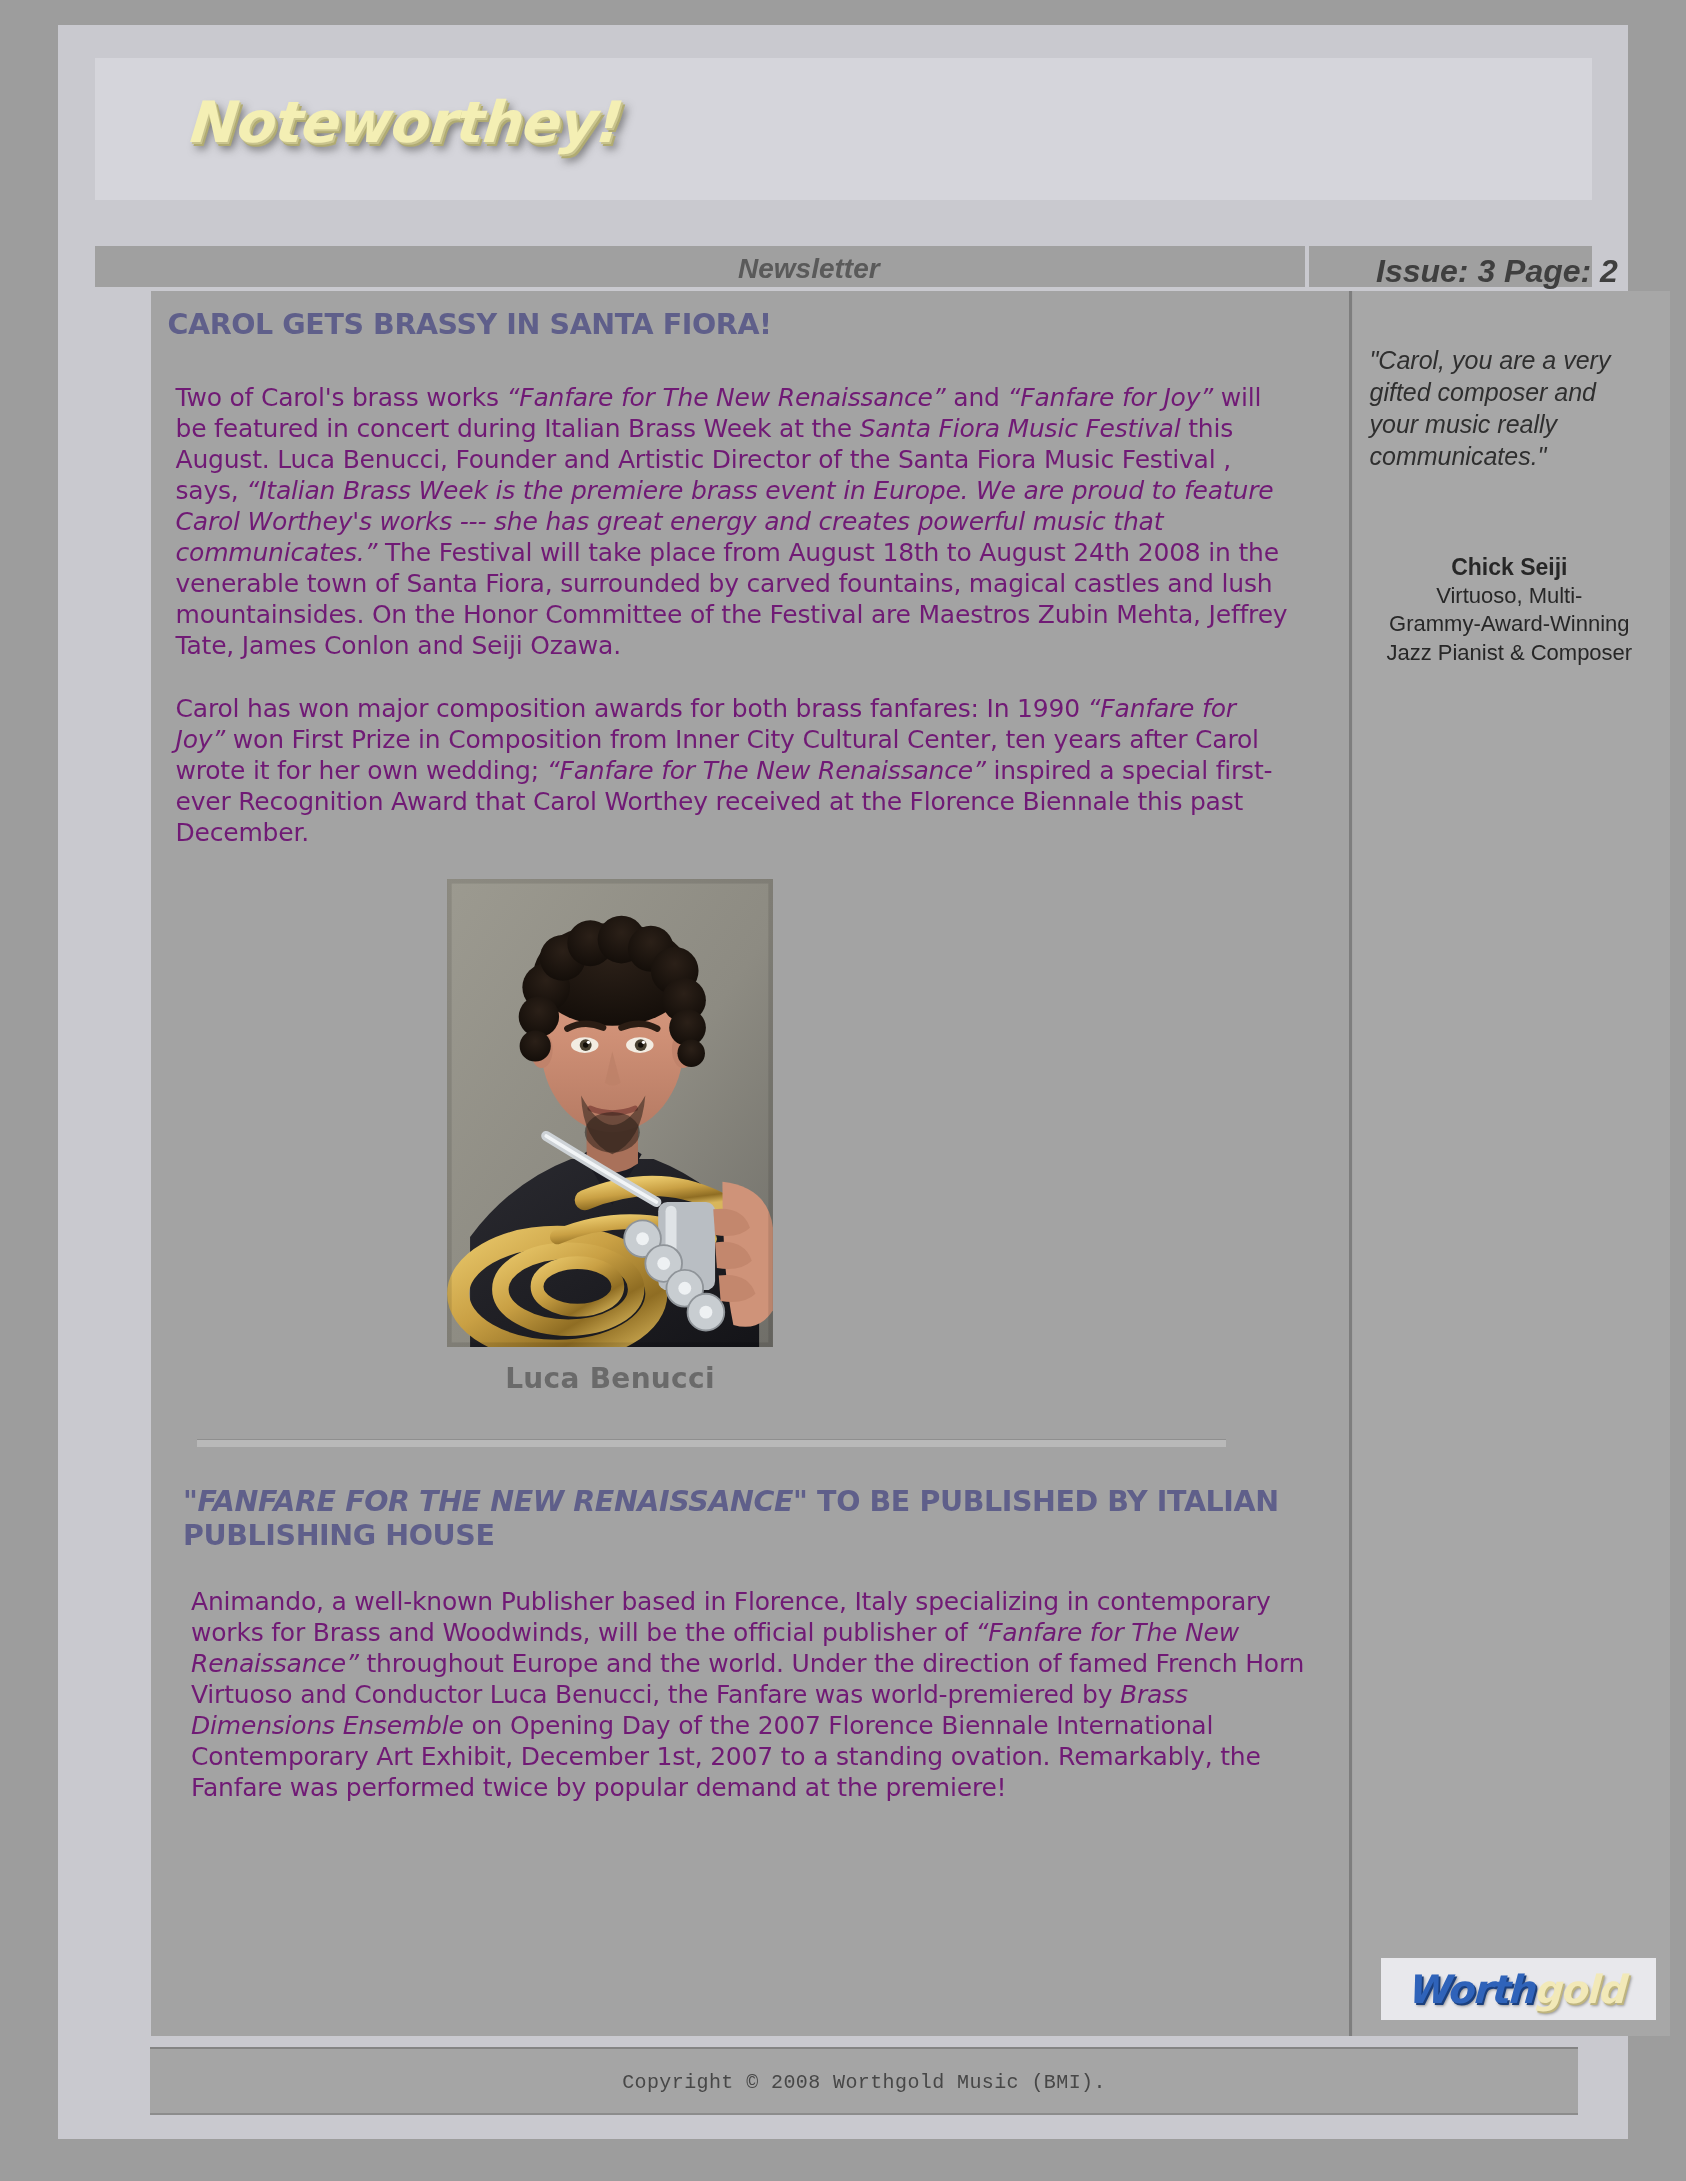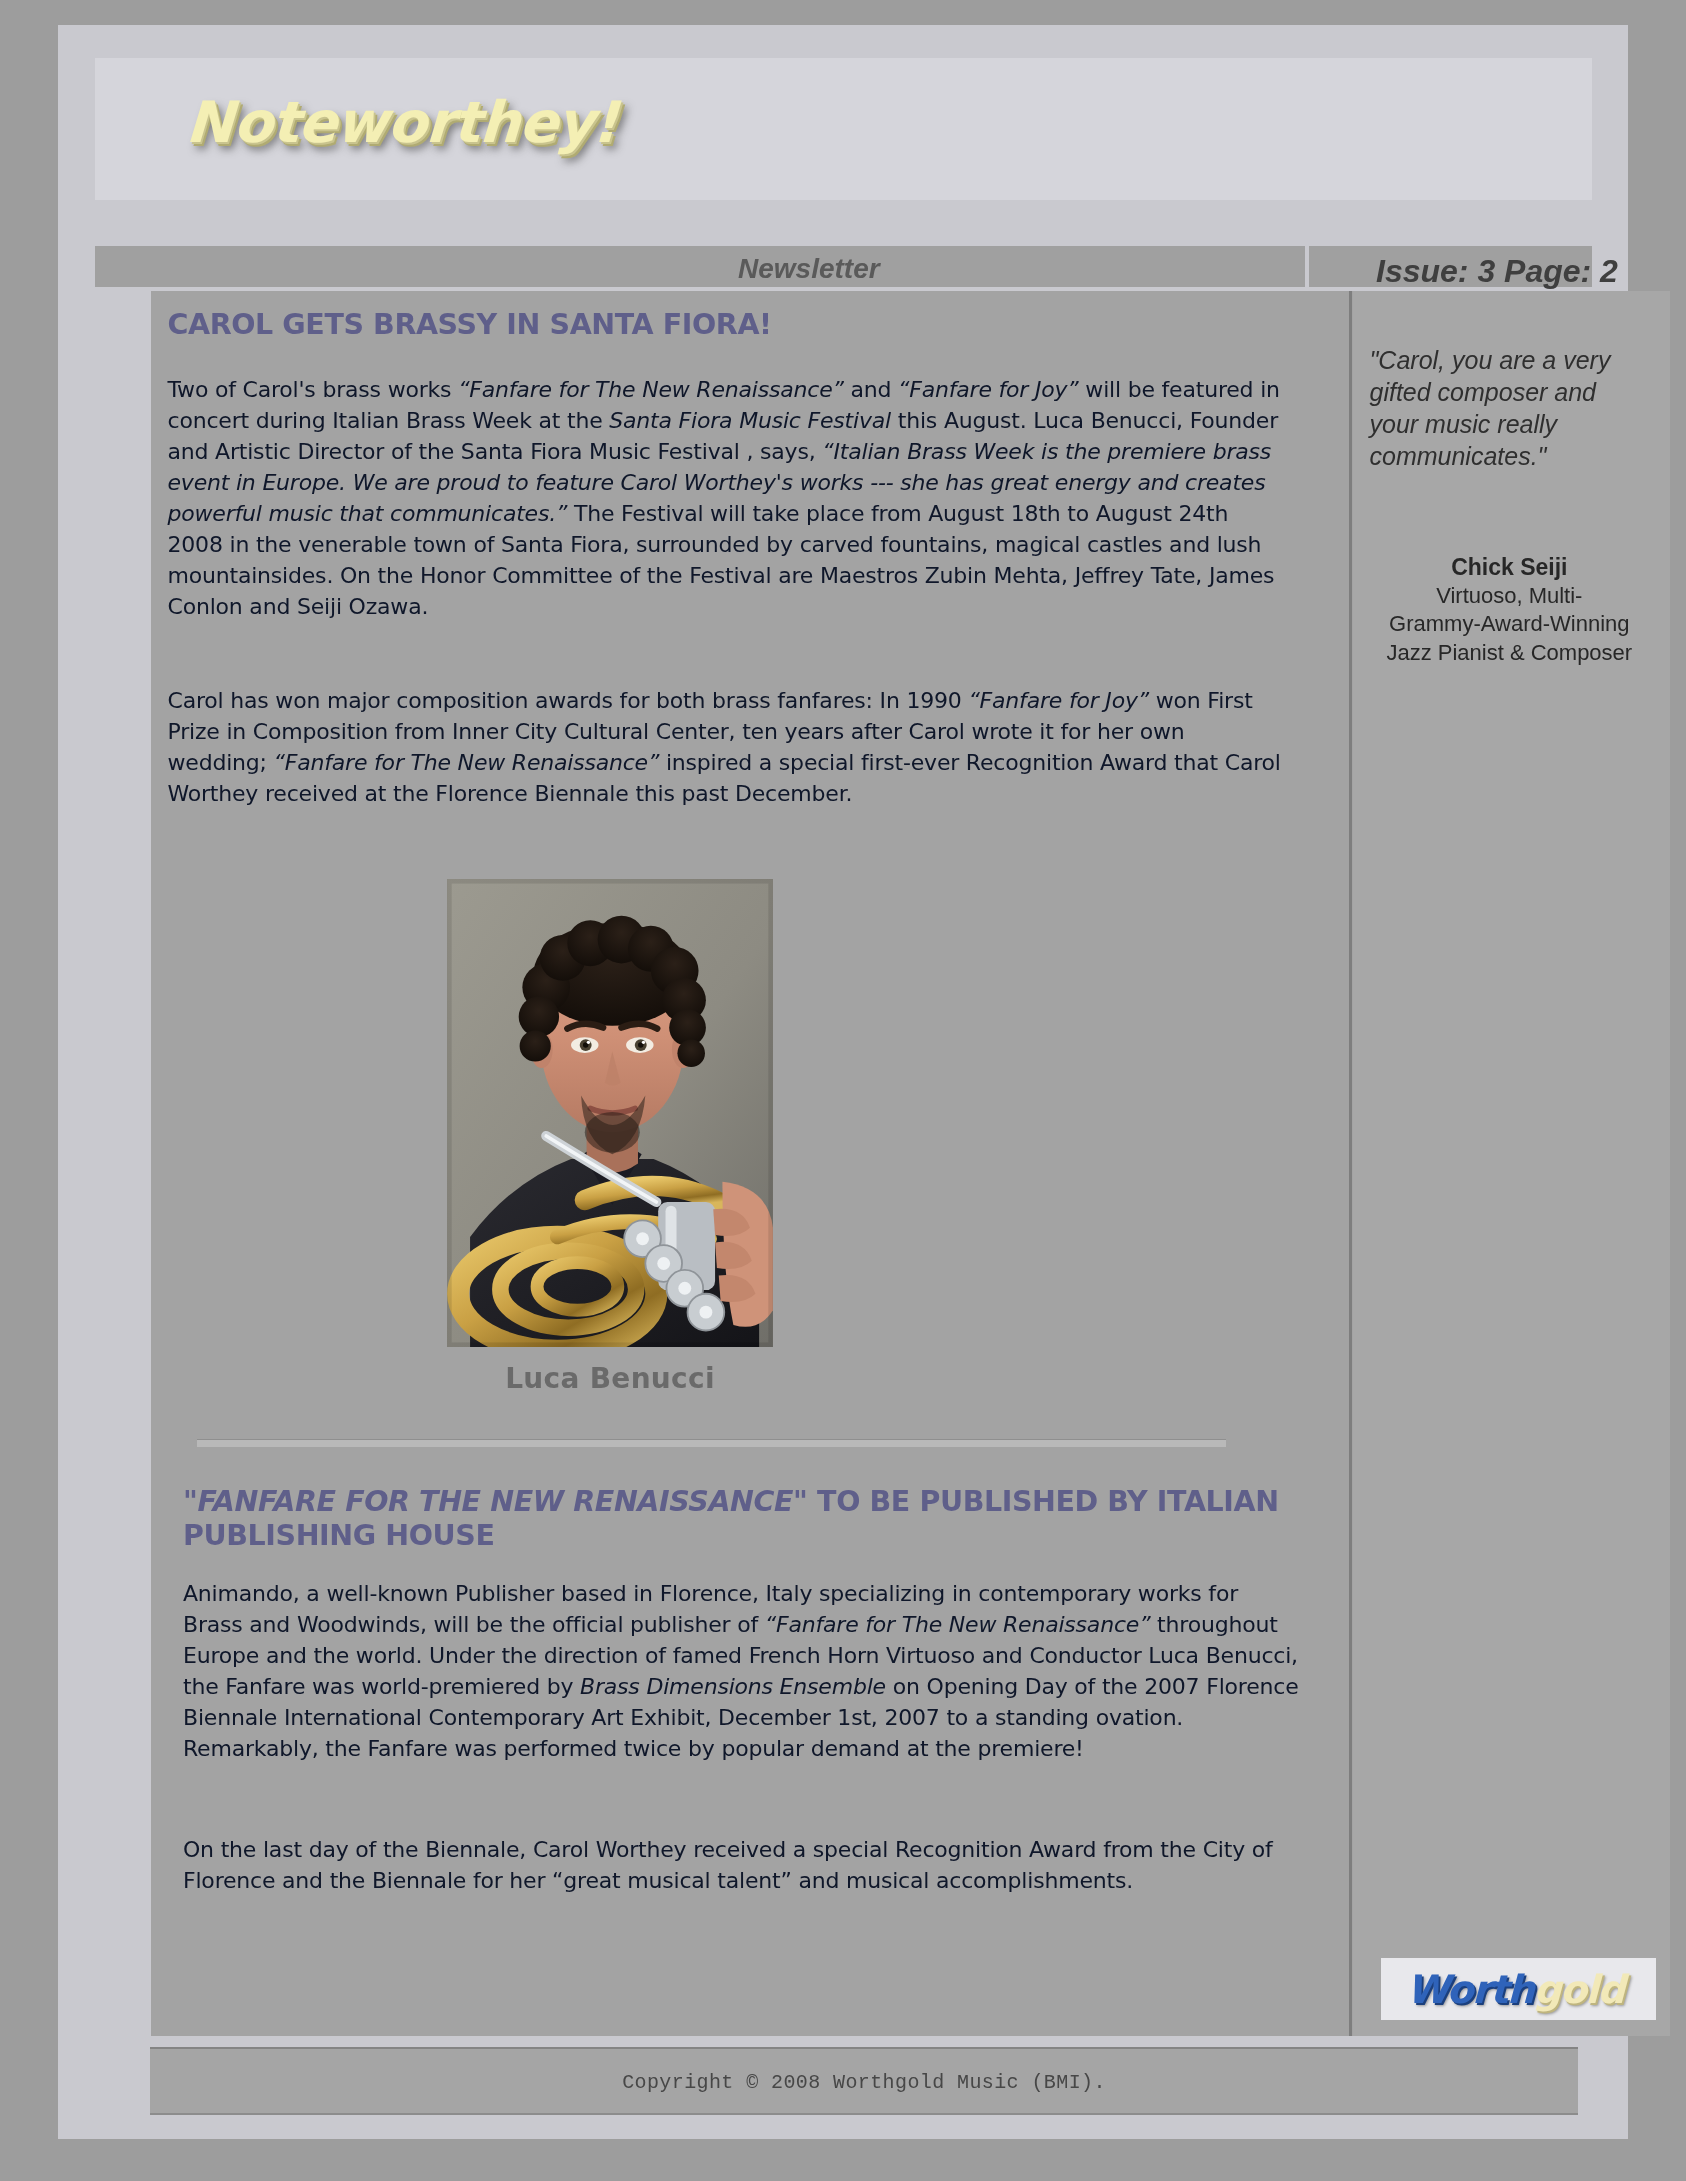--- a/index.html
+++ b/index.html
@@ -129,24 +129,24 @@
     line-height: 1.18;
     color: #5f5f8a;
     letter-spacing: -0.4px;
     margin: 0;
   }
   .headline .ital {
     font-style: italic;
   }
   .bodytext {
     font-family: "DejaVu Sans", sans-serif;
-    font-size: 22px;
+    font-size: 25px;
     line-height: 31px;
-    color: #0f172a;
-    margin: 0;
+    color: #701a75;
+    margin: 8px;
     letter-spacing: -0.2px;
   }
   .bodytext i {
     font-style: italic;
   }
 
   #headline-1 {
     position: absolute;
     left: 16.5px;
     top: 16.5px;
@@ -455,21 +455,20 @@
       </div>
       <div id="photo-caption">Luca Benucci</div>
     </div>
 
     <div id="section-divider"></div>
 
     <h2 class="headline" id="headline-2"><span class="ital">"FANFARE FOR THE NEW RENAISSANCE"</span><span> TO BE PUBLISHED BY ITALIAN PUBLISHING HOUSE</span></h2>
 
     <p class="bodytext" id="para-3"><span>Animando, a well-known Publisher based in Florence, Italy specializing in contemporary works for Brass and Woodwinds, will be the official publisher of </span><i>“Fanfare for The New Renaissance”</i><span> throughout Europe and the world.  Under the direction of famed French Horn Virtuoso and Conductor Luca Benucci, the Fanfare was world-premiered by </span><i>Brass Dimensions Ensemble</i><span> on Opening Day of the 2007 Florence Biennale International Contemporary Art Exhibit, December 1st, 2007 to a standing ovation.  Remarkably, the Fanfare was performed twice by popular demand at the premiere!</span></p>
 
-    <p class="bodytext" id="para-4">On the last day of the Biennale, Carol Worthey received a special Recognition Award from the City of Florence and the Biennale for her “great musical talent” and musical accomplishments.</p>
 
   </div>
 
   <div id="side-rule"></div>
   <div id="side-col">
     <div id="pullquote">"Carol, you are a very gifted composer and your music really communicates."</div>
     <div id="attribution">
       <div class="name">Chick Seiji</div>
       <div>Virtuoso, Multi-</div>
       <div>Grammy-Award-Winning</div>

